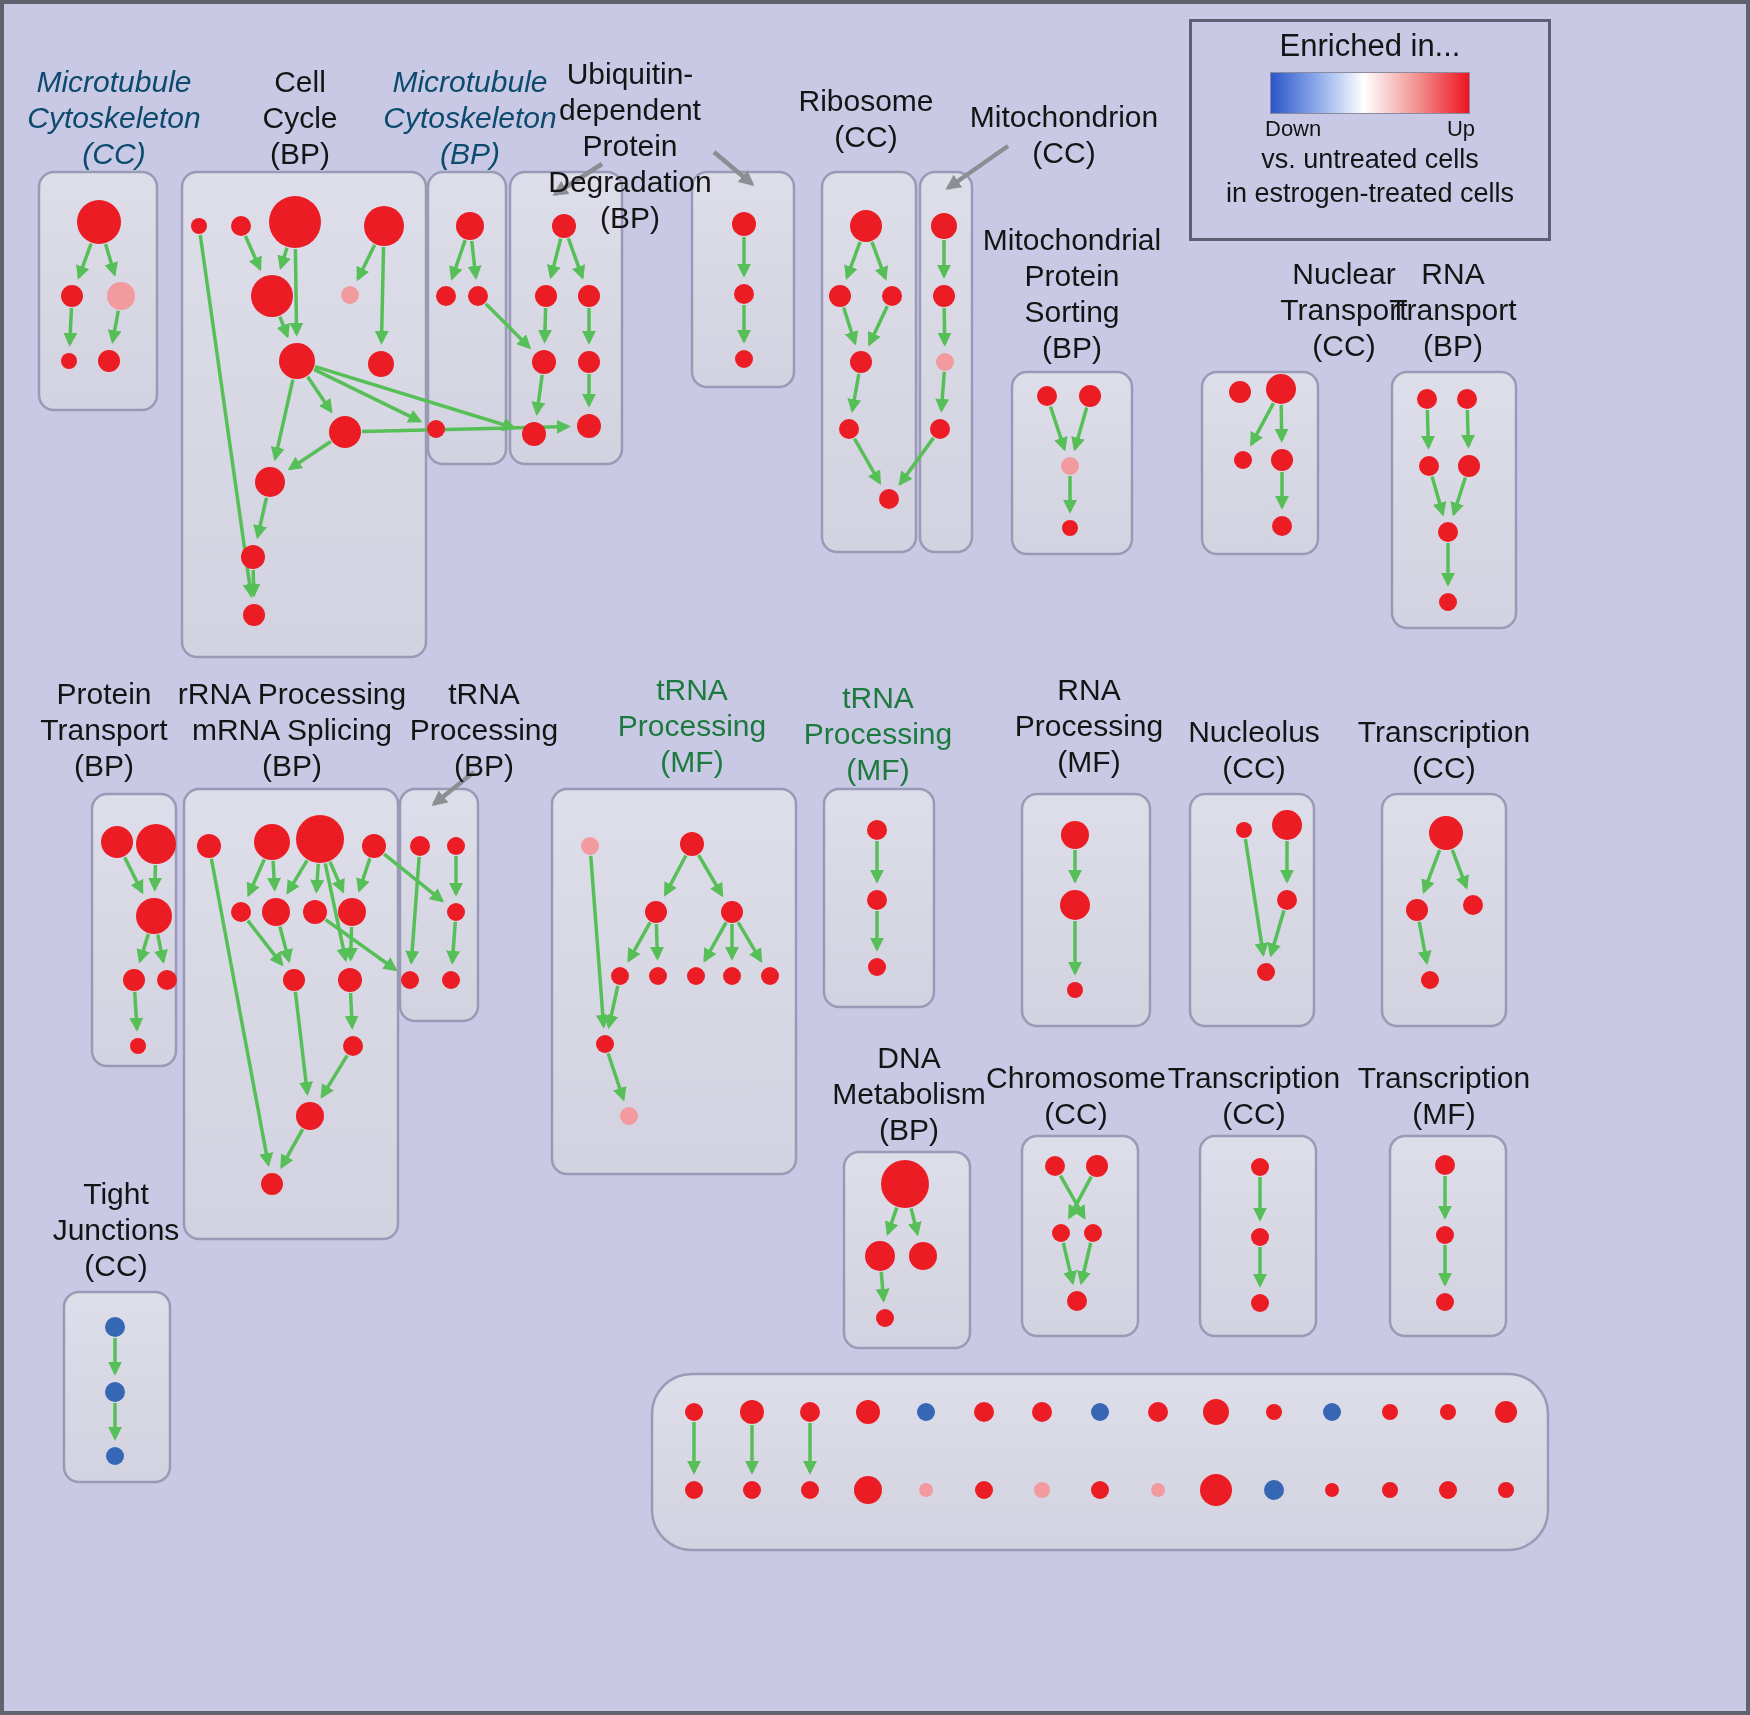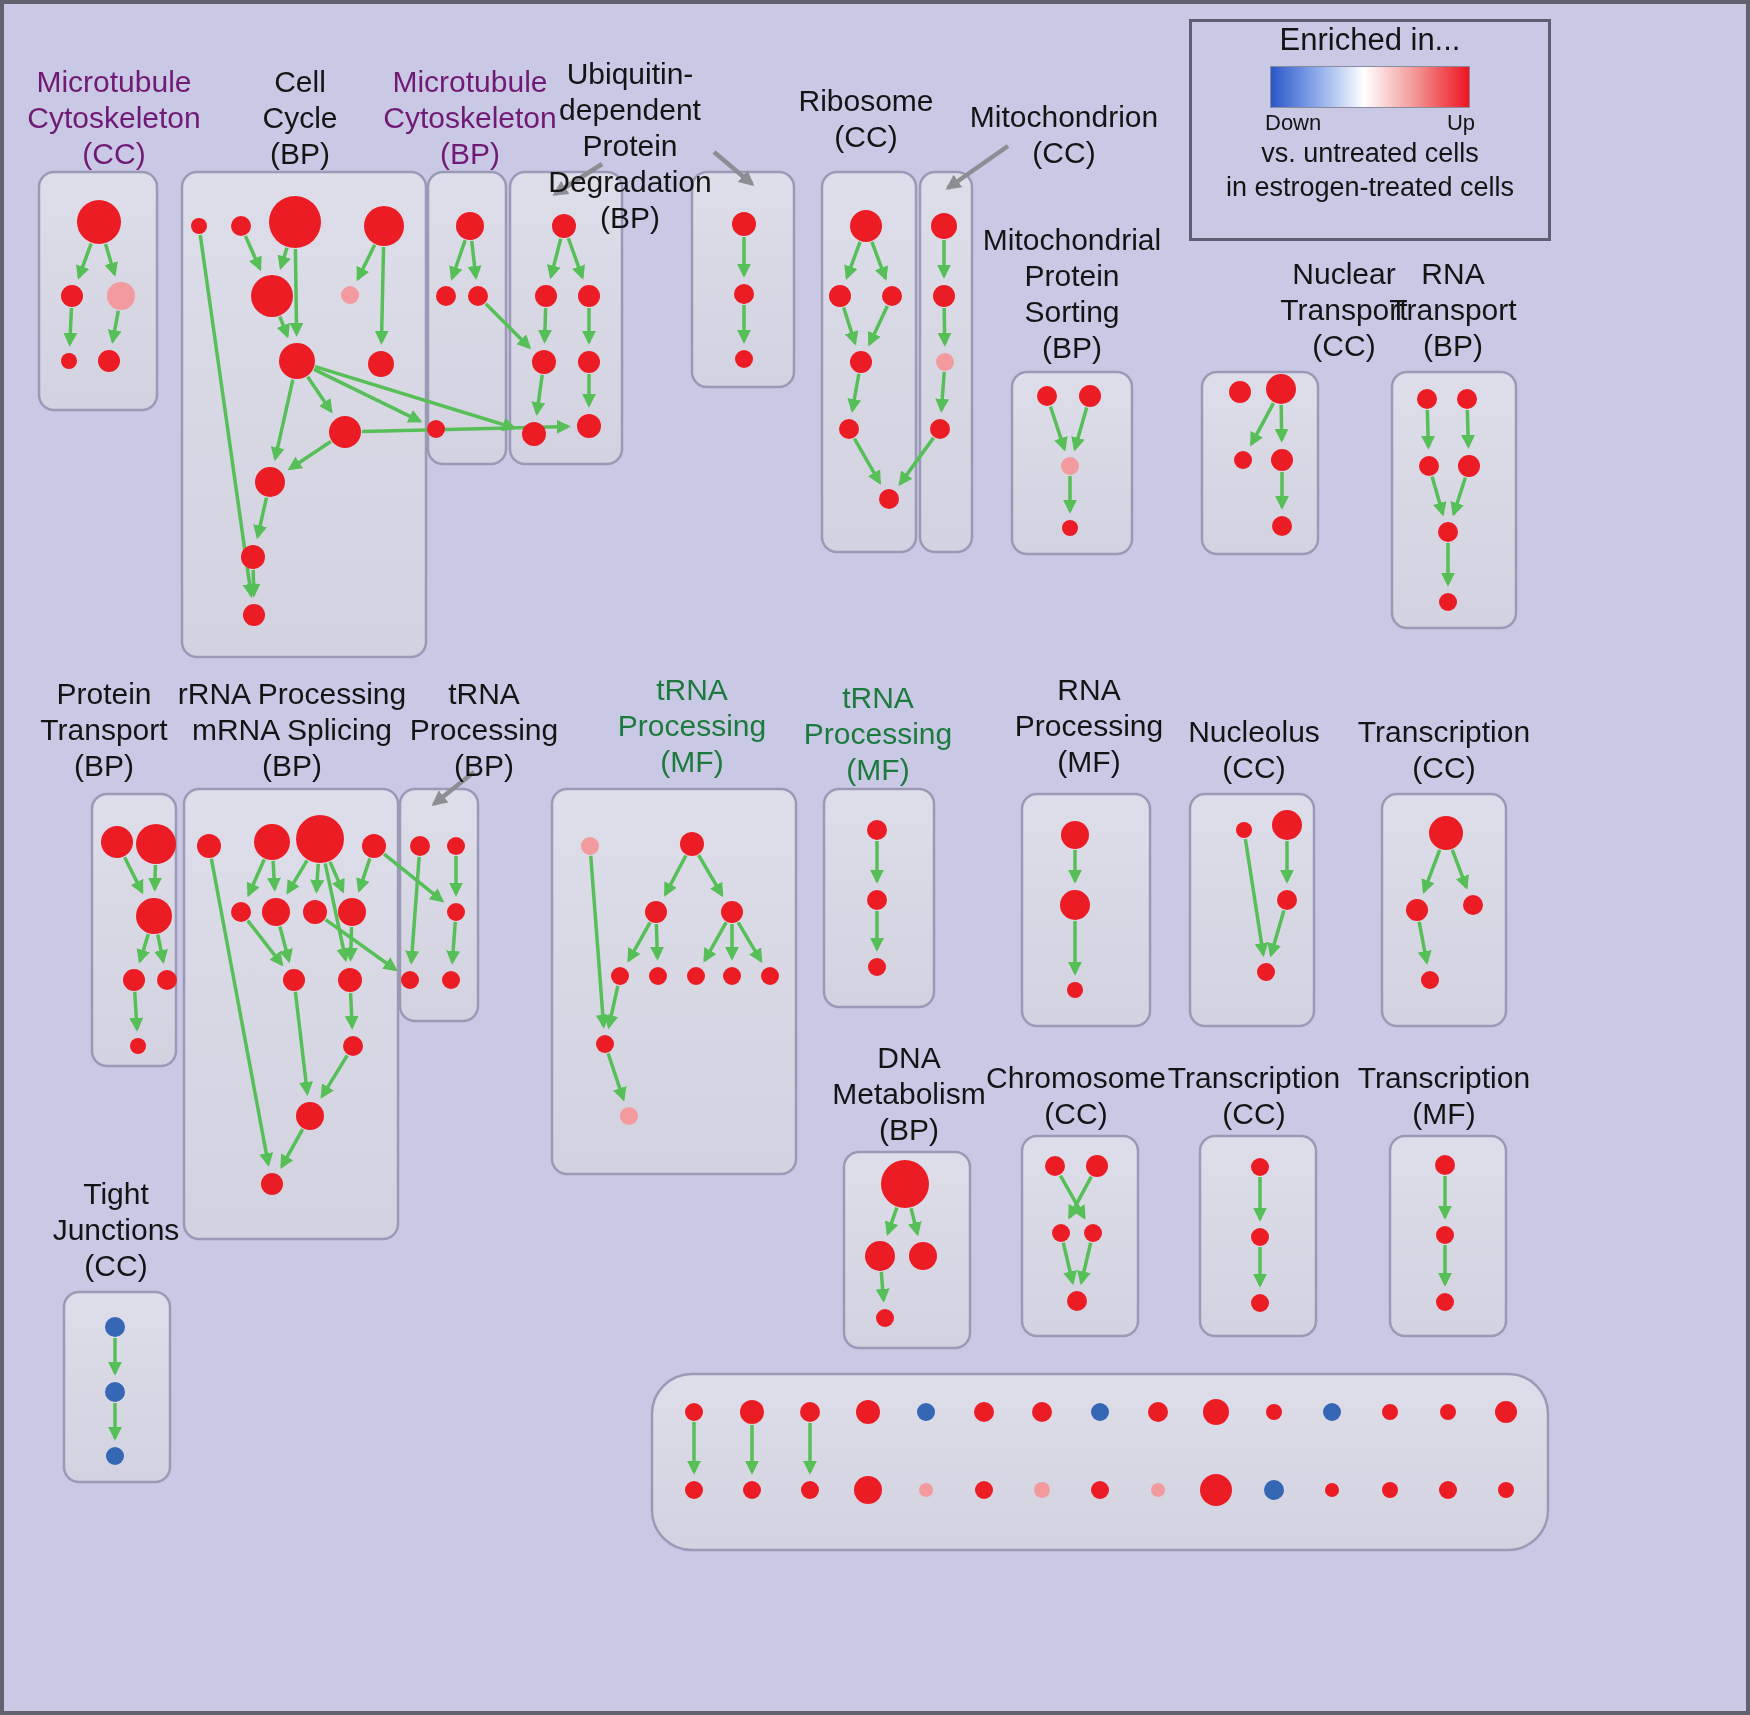--- a/index.html
+++ b/index.html
@@ -4,24 +4,24 @@
 <style>
   html,body{margin:0;padding:0;background:#ffffff;}
   #canvas{position:relative;width:1750px;height:1715px;background:#c9c9e5;border:4px solid #62626f;box-sizing:border-box;font-family:"Liberation Sans",sans-serif;overflow:hidden;}
   #diagram-svg{position:absolute;left:0;top:0;}
   .gbox{fill:url(#boxgrad);stroke:#9a9ab6;stroke-width:2.5;}
   .edge{stroke:#57bf57;stroke-width:3.5;fill:none;}
   .pointer{stroke:#8d8d94;stroke-width:4.5;fill:none;}
   #labels{position:absolute;left:0;top:0;width:100%;height:100%;pointer-events:none;}
   .glabel{position:absolute;white-space:pre-line;text-align:center;transform:translateX(-50%);font-size:30px;line-height:36px;color:#141414;}
   .glabel.left{transform:none;text-align:left;}
-  .glabel.blue{color:#701a75;}
+  .glabel.blue{color:#0c4a6e;font-style:italic;}
   .glabel.green{color:#1d7a3e;}
   .legend{position:absolute;left:1185px;top:15px;width:362px;height:222px;border:3px solid #5f5f73;box-sizing:border-box;text-align:center;background:#c9c9e5;color:#141414;}
-  .legend-title{font-size:31px;margin-top:0;}
+  .legend-title{font-size:31px;margin-top:6px;}
   .legend-grad{width:200px;height:42px;margin:8px auto 2px;background:linear-gradient(90deg,#2b57c8 0%,#87a5e8 22%,#ffffff 47%,#f29a99 72%,#ee1420 100%);border:1px solid #8b8ba0;box-sizing:border-box;}
   .legend-du{width:210px;margin:0 auto;display:flex;justify-content:space-between;font-size:22px;}
   .legend-sub{font-size:27px;line-height:34px;}
 </style>
 </head>
 <body>
 
 <div id="canvas">
   <svg id="diagram-svg" width="1750" height="1715">
     <defs>

